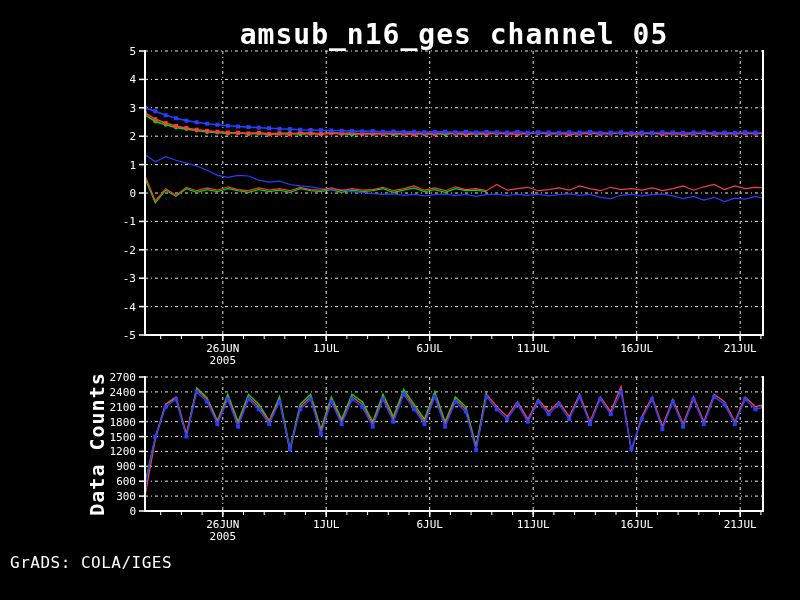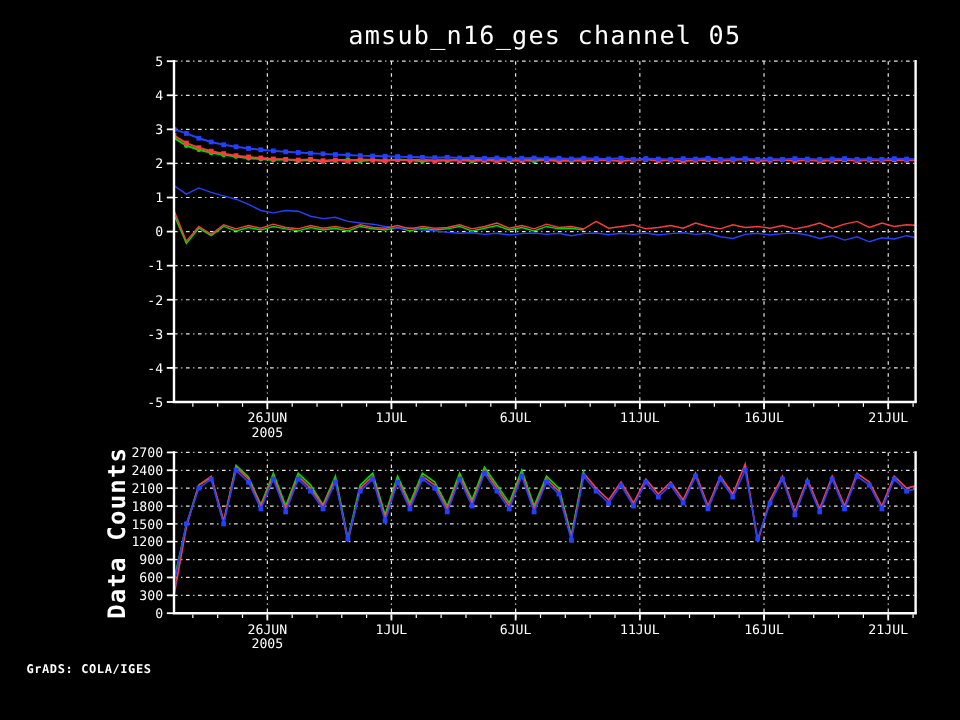--- a/index.html
+++ b/index.html
@@ -1,22 +1,22 @@
 <!DOCTYPE html>
 <html><head>
 <meta charset="utf-8">
 <style>
   html,body{margin:0;padding:0;background:#000;}
   .screen{position:relative;width:800px;height:600px;background:#000;overflow:hidden;
           font-family:"DejaVu Sans Mono","Liberation Mono",monospace;color:#fff;}
   .title{position:absolute;top:18px;left:454px;transform:translateX(-50%);
-         font-size:21px;letter-spacing:1px;white-space:nowrap;}
+         font-size:28px;letter-spacing:1px;white-space:nowrap;font-weight:bold;}
   .ylabel{position:absolute;left:97px;top:444px;transform:translate(-50%,-50%) rotate(-90deg);
           font-size:20px;font-weight:bold;letter-spacing:1px;white-space:nowrap;}
-  .footer{position:absolute;left:22px;top:553px;font-size:10px;letter-spacing:0.5px;font-weight:bold;}
+  .footer{position:absolute;left:10px;top:553px;font-size:16px;letter-spacing:0.5px;}
   svg#plot{position:absolute;left:0;top:0;}
 </style>
 </head>
 <body>
 
 <div class="screen">
   <svg id="plot" width="800" height="600" font-family="&quot;DejaVu Sans Mono&quot;,&quot;Liberation Mono&quot;,monospace">
       <g>
         <clipPath id="clip-top">
           <rect x="145" y="48" width="618" height="289"></rect>

